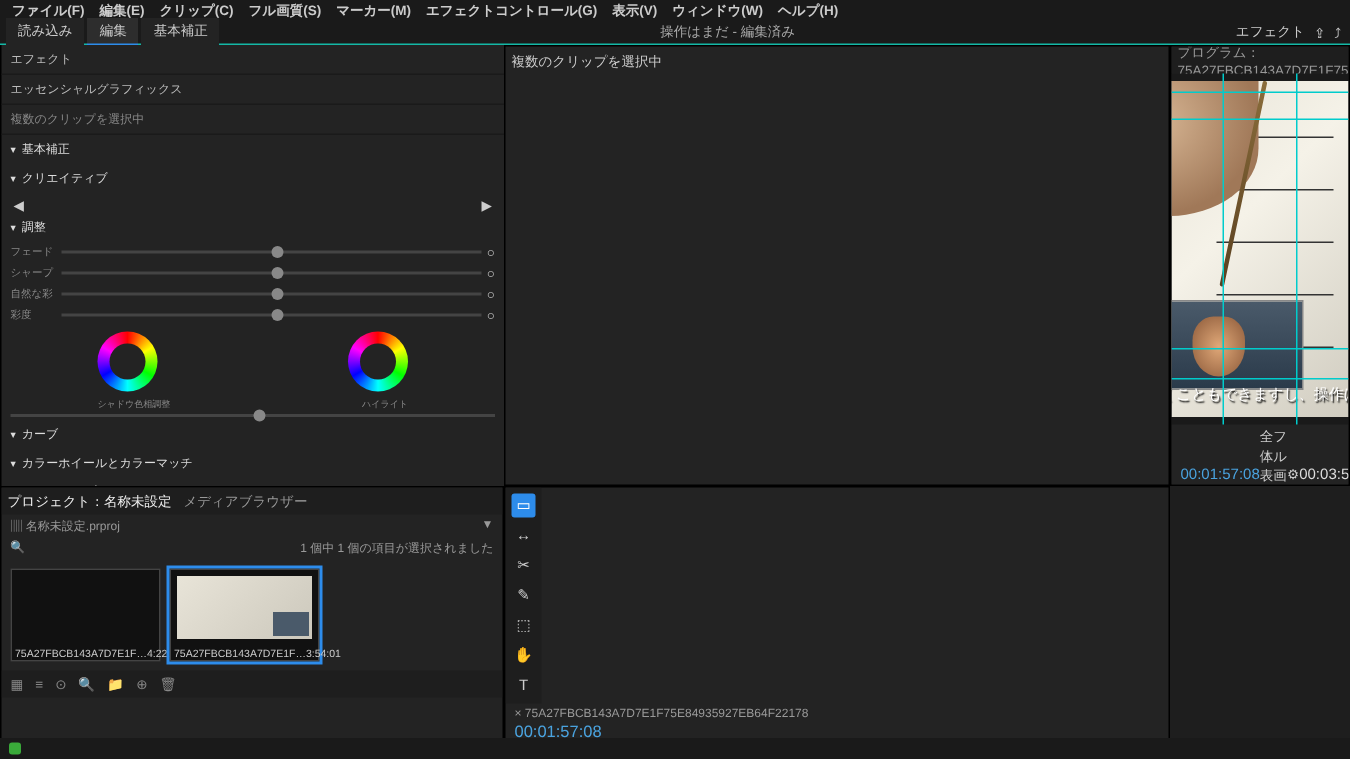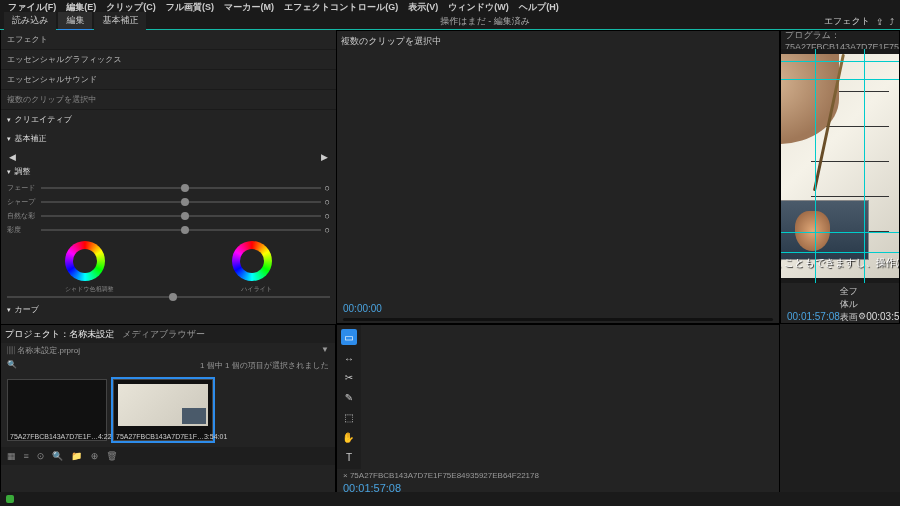--- a/index.html
+++ b/index.html
@@ -108,26 +108,20 @@
     <span>⤴</span>
   </div>
 </div>
 
 <div class="main-grid">
 
   <div class="panel">
     <div class="panel-body">
       <span>複数のクリップを選択中</span>
     </div>
-    <div class="transport" style="height:22px">
-      <div class="tc-row">
-          <span class="tc-left">00:00:00</span>
-        </div>
-      <div class="scrubber"></div>
-    </div>
   </div>
 
   <div class="panel program-panel">
     <div class="panel-tabs">
       <span class="active"><span>プログラム：</span><span>75A27FBCB143A7D7E1F75E84935927EB64F22178</span></span>
     </div>
     <div class="program-viewer">
       <div class="video-frame">
         <div class="paper-lines">
           <div class="hline" style="top:10%"></div>
@@ -163,26 +157,25 @@
         
       </div>
 
     </div>
   </div>
 
   <div class="right-panels">
     <div id="rp-list">
         <div class="rp-item">エフェクト</div>
         <div class="rp-item">エッセンシャルグラフィックス</div>
-        <div class="rp-item">エッセンシャルサウンド</div>
       </div>
     <div class="rp-item" style="color:#888">複数のクリップを選択中</div>
     <div style="height:6px"></div>
+    <div class="rp-section">基本補正</div>
     <div class="rp-section">クリエイティブ</div>
-    <div class="rp-section">基本補正</div>
     <div style="height:50px;background:#111;margin:2px 4px"></div>
     <div style="display:flex;justify-content:space-between;padding:0 8px">
         <span>◀</span>
         <span>▶</span>
       </div>
     <div class="rp-section">調整</div>
     <div id="sliders">
         <div class="slider-row">
           <span class="lbl">フェード</span>
           <div class="track">

